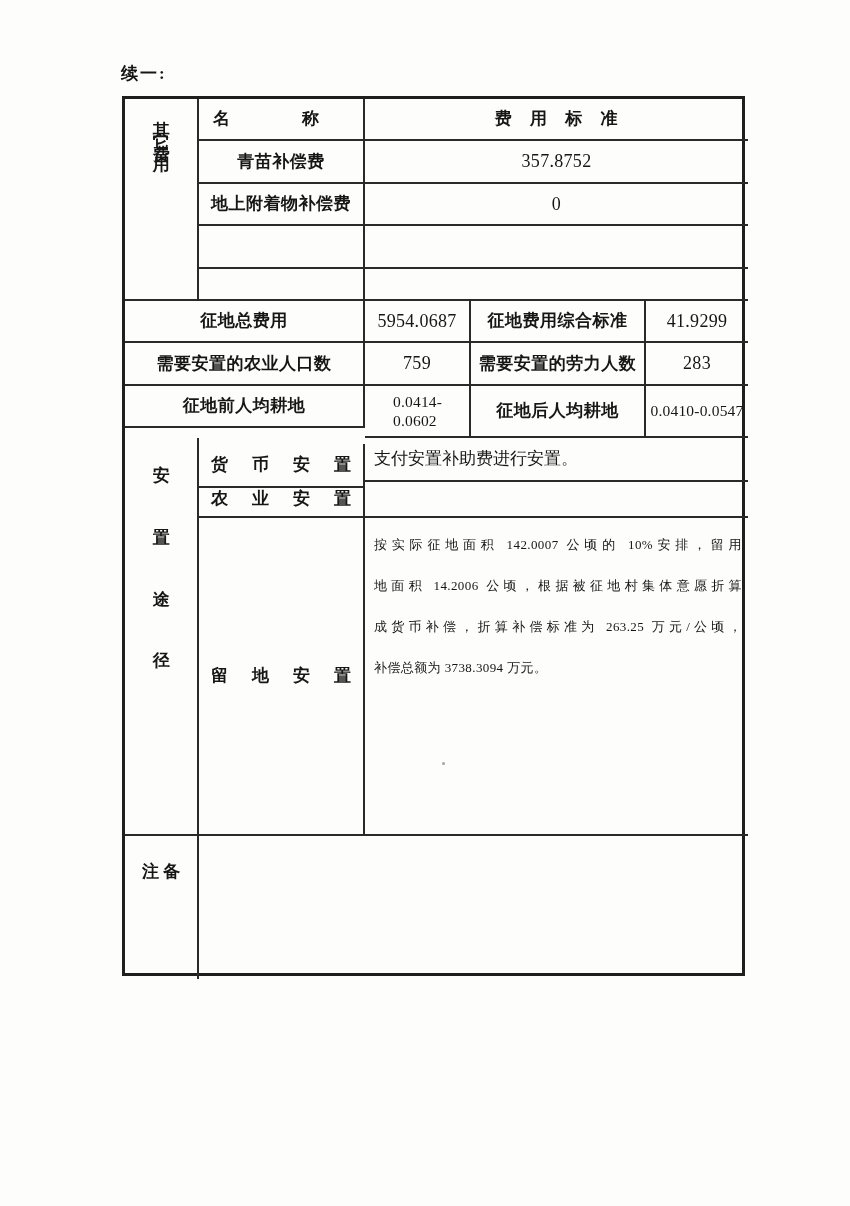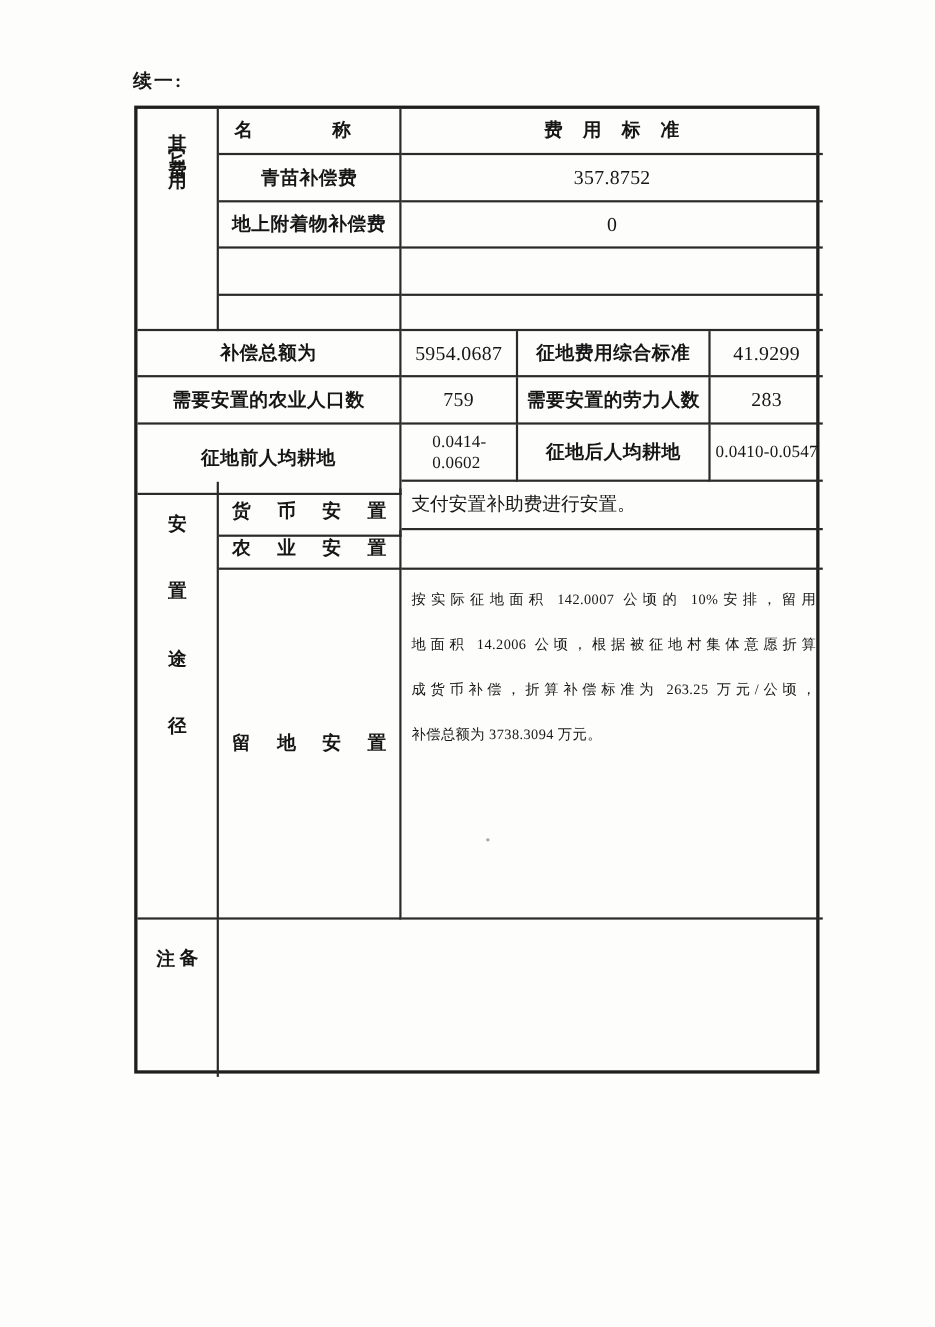--- a/index.html
+++ b/index.html
@@ -77,31 +77,31 @@
 
     <div class="c br bb lbl" style="left:74px;top:85px;width:166px;height:42px;">地上附着物补偿费</div>
     <div class="c bb num" style="left:240px;top:85px;width:383px;height:42px;">0</div>
 
     <div class="c br bb lbl" style="left:74px;top:127px;width:166px;height:43px;"></div>
     <div class="c bb num" style="left:240px;top:127px;width:383px;height:43px;"></div>
 
     <div class="c br bb lbl" style="left:74px;top:170px;width:166px;height:32px;"></div>
     <div class="c bb num" style="left:240px;top:170px;width:383px;height:32px;"></div>
 
-    <div class="c br bb lbl" style="left:0;top:202px;width:240px;height:42px;">补偿总额为</div>
+    <div class="c br bb lbl" style="left:0;top:202px;width:240px;height:42px;">征地总费用</div>
     <div class="c br bb num" style="left:240px;top:202px;width:106px;height:42px;">5954.0687</div>
     <div class="c br bb lbl" style="left:346px;top:202px;width:175px;height:42px;">征地费用综合标准</div>
     <div class="c bb num" style="left:521px;top:202px;width:102px;height:42px;">41.9299</div>
 
     <div class="c br bb lbl" style="left:0;top:244px;width:240px;height:43px;">需要安置的农业人口数</div>
     <div class="c br bb num" style="left:240px;top:244px;width:106px;height:43px;text-align:center;">759</div>
     <div class="c br bb lbl" style="left:346px;top:244px;width:175px;height:43px;">需要安置的劳力人数</div>
     <div class="c bb num" style="left:521px;top:244px;width:102px;height:43px;">283</div>
 
-    <div class="c br bb lbl" style="left:0;top:287px;width:240px;height:64px;">征地前人均耕地</div>
+    <div class="c br bb lbl" style="left:0;top:287px;width:240px;height:42px;">征地前人均耕地</div>
     <div class="c br bb numsm" style="left:240px;top:287px;width:106px;height:52px;padding-left:28px;">0.0414-0.0602</div>
     <div class="c br bb lbl" style="left:346px;top:287px;width:175px;height:52px;">征地后人均耕地</div>
     <div class="c bb numsm" style="left:521px;top:287px;width:102px;height:52px;">0.0410-0.0547</div>
 
     <div class="c br bb vwrap" style="left:0;top:339px;width:74px;height:398px;">
       <span class="vtext v-anzhi">安置途径</span>
     </div>
 
     <div class="c br bb" style="left:74px;top:345px;width:166px;height:44px;">
       <span class="jlabel">货 币 安 置</span>

